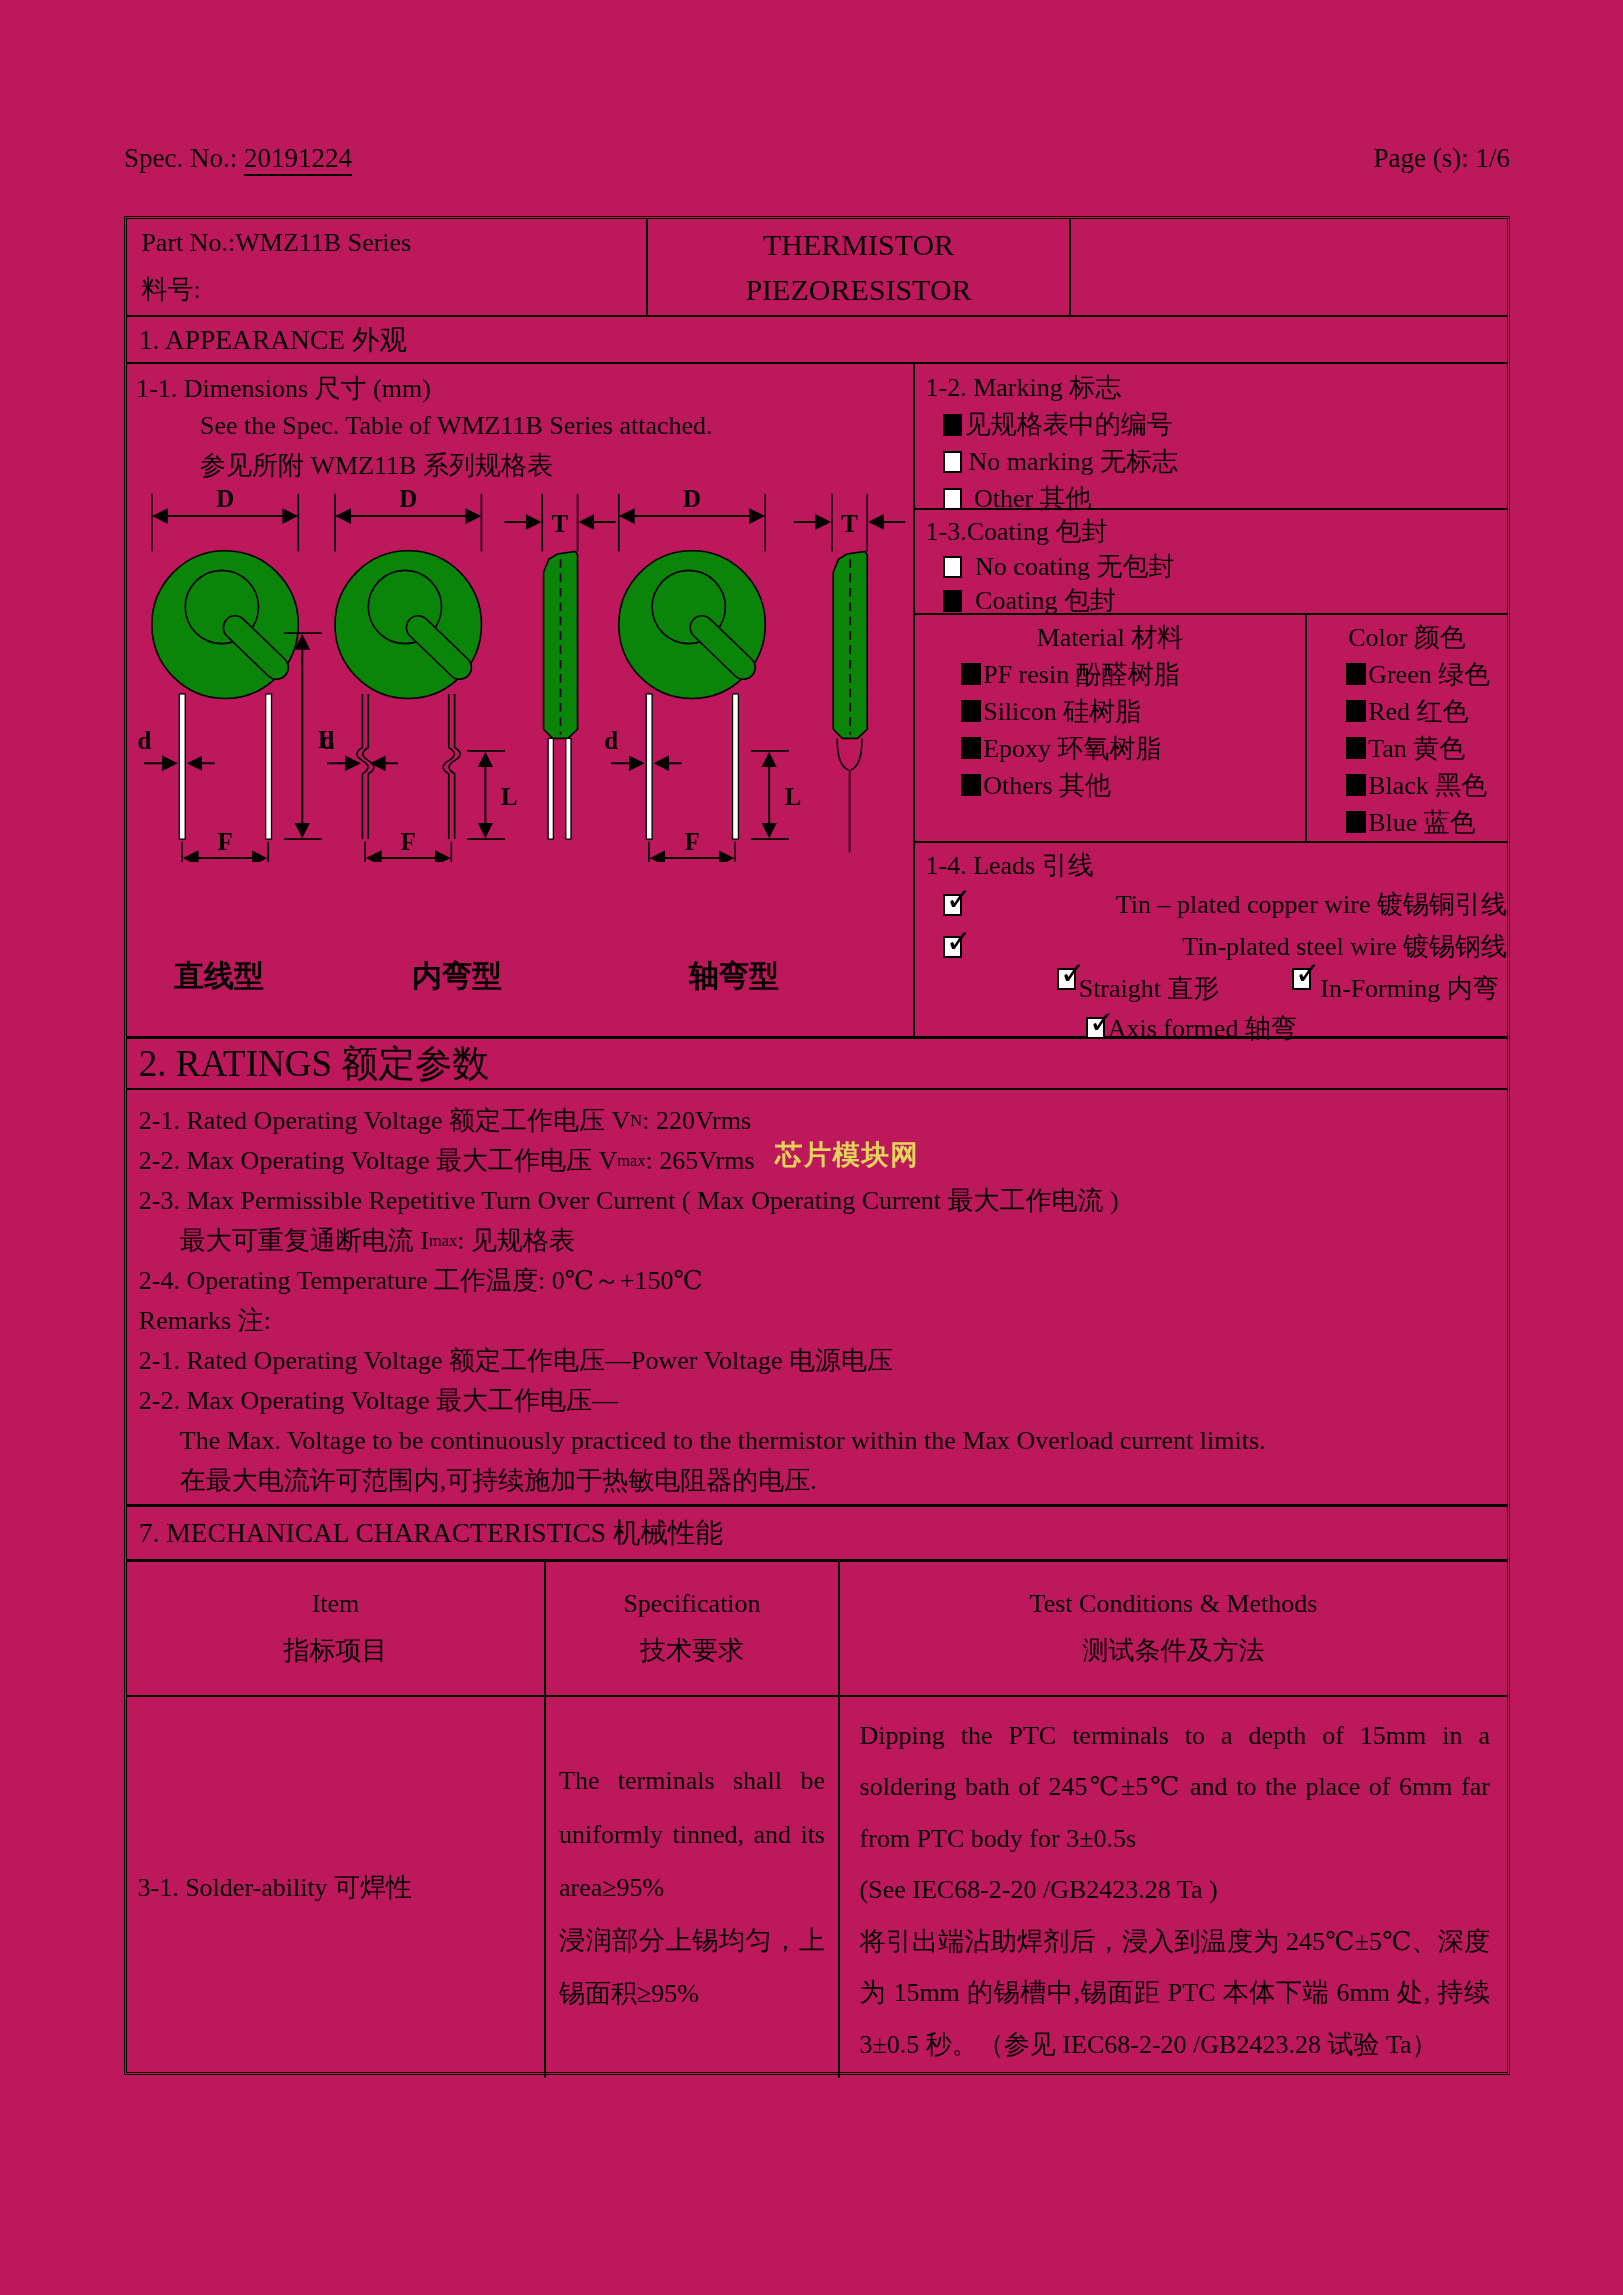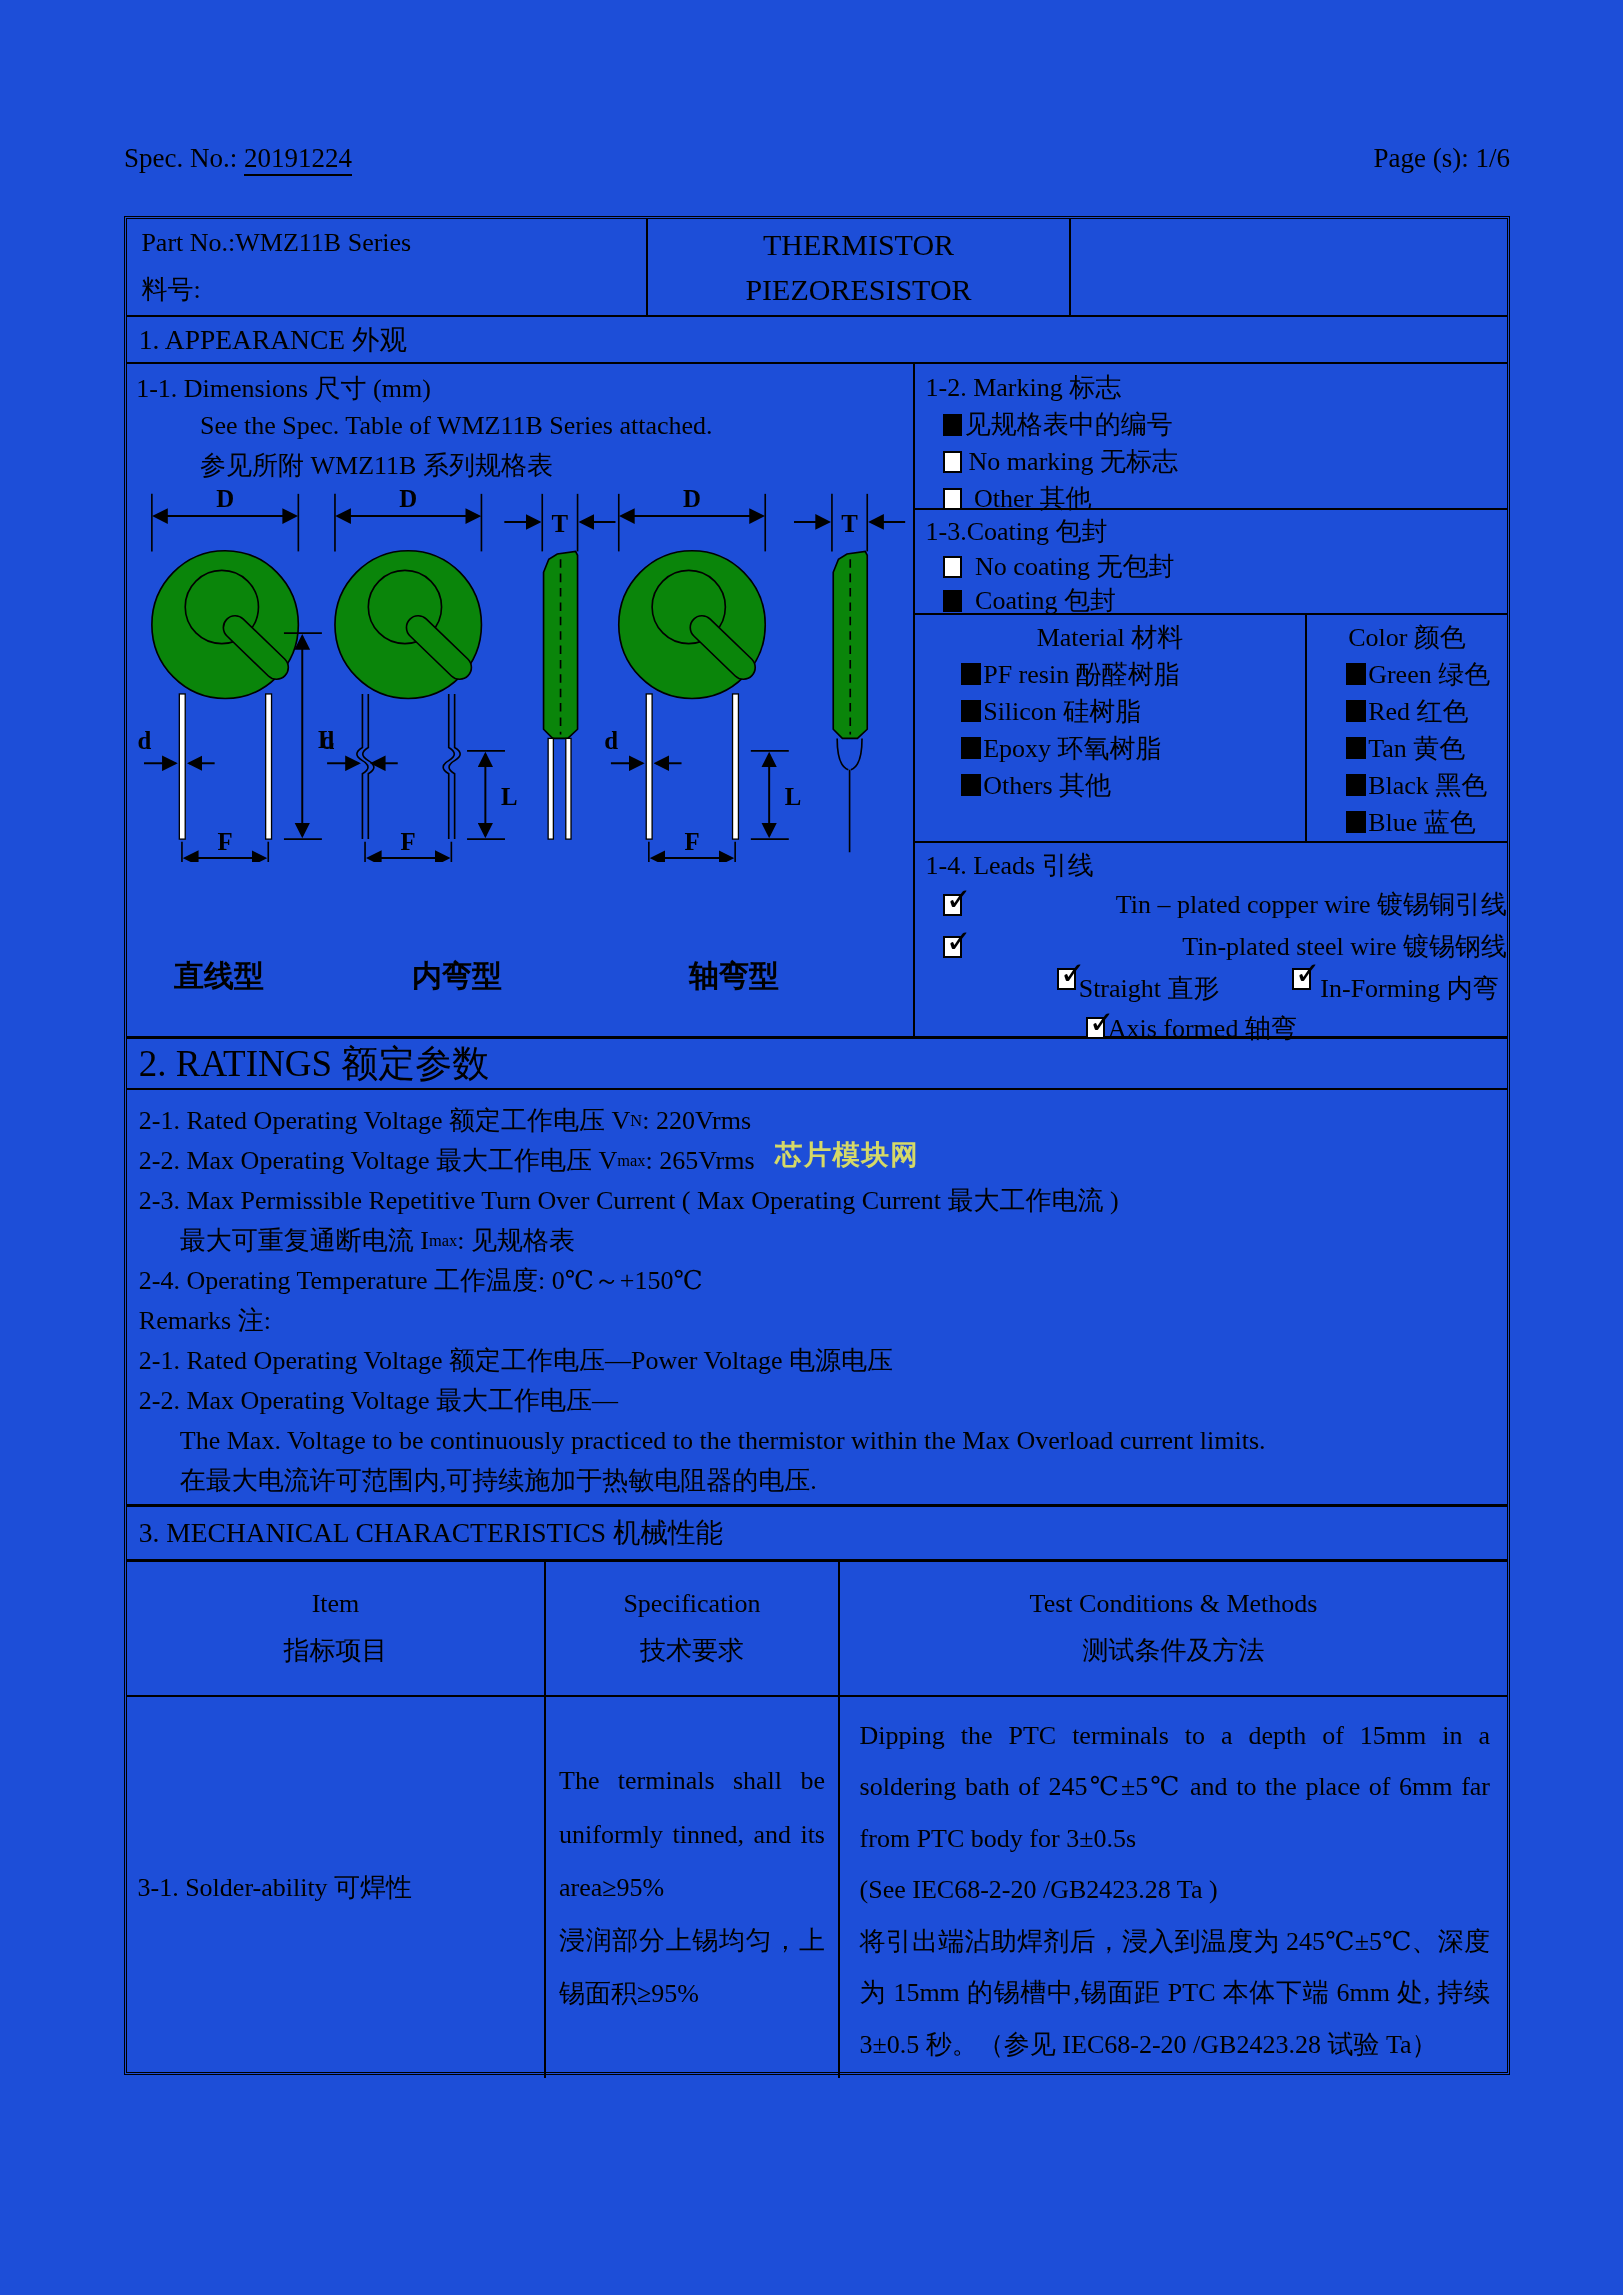--- a/index.html
+++ b/index.html
@@ -1,16 +1,16 @@
 <!DOCTYPE html>
 <html style="font-size:10.5px"><head>
 <meta charset="utf-8">
 <style>
   html,body{margin:0;padding:0;background:#888;}
-  .page{position:relative;width:1623px;height:2295px;background:#1d4ed8;
+  .page{position:relative;width:1623px;height:2295px;background:#be185d;
         font-family:"Liberation Serif","DejaVu Serif",serif;color:#000;font-size:26px;overflow:hidden;}
   .topline{position:absolute;left:124px;top:143px;width:1386px;display:flex;justify-content:space-between;font-size:27px;}
   .specnum{border-bottom:2.6px double #000;padding-bottom:0.7px;}
 
   .bigtable{position:absolute;left:124px;top:216px;width:1386px;height:1859px;border:3.9px double #000;box-sizing:border-box;}
   .bigtable *, .bigtable{box-sizing:border-box;}
 
   .rowA{height:98px;display:flex;border-bottom:2.6px solid #000;}
   .rowA .cA1{width:521px;border-right:2px solid #000;padding:9.2px 0 7.9px 14.4px;display:flex;flex-direction:column;justify-content:space-between;}
   .rowA .cA2{width:423px;border-right:2px solid #000;display:flex;flex-direction:column;justify-content:center;align-items:center;font-size:30px;line-height:1.5;}
@@ -346,21 +346,21 @@
           <span>:  见规格表</span>
         </div>
       <div class="rline">2-4. Operating Temperature 工作温度: 0℃～+150℃</div>
       <div class="rline">Remarks 注:</div>
       <div class="rline">2-1. Rated Operating Voltage 额定工作电压—Power Voltage 电源电压</div>
       <div class="rline">2-2. Max Operating Voltage 最大工作电压—</div>
       <div class="rline ind">The Max. Voltage to be continuously practiced to the thermistor within the Max Overload current limits.</div>
       <div class="rline ind">在最大电流许可范围内,可持续施加于热敏电阻器的电压.</div>
     </div>
 
-    <div class="rowF">3. MECHANICAL CHARACTERISTICS 机械性能</div>
+    <div class="rowF">7. MECHANICAL CHARACTERISTICS 机械性能</div>
 
     <div class="rowG">
       <div class="gc1">
         <div>Item</div>
         <div>指标项目</div>
       </div>
       <div class="gc2">
         <div>Specification</div>
         <div>技术要求</div>
       </div>

